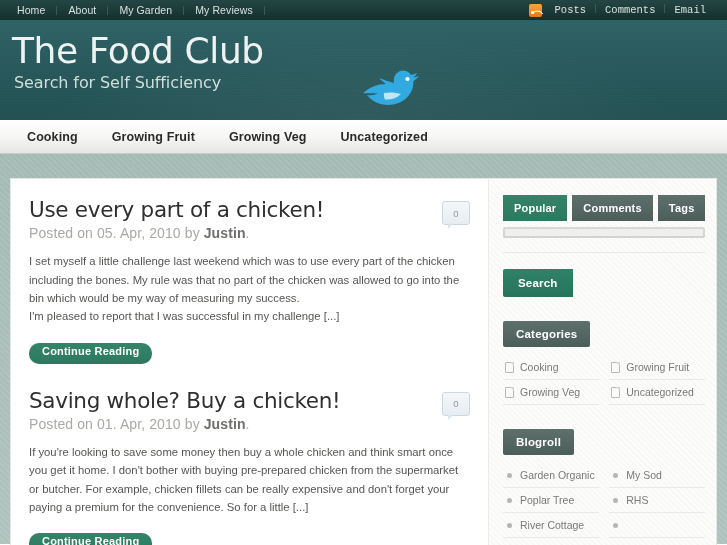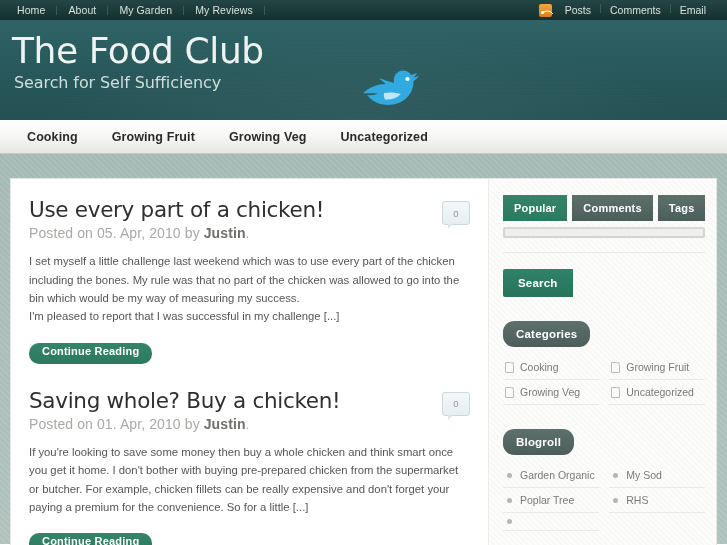--- a/index.html
+++ b/index.html
@@ -32,21 +32,21 @@
     padding: 0 11px;
     font-size: 10.5px;
     letter-spacing: .1px;
     white-space: nowrap;
   }
   .topdiv {
     width: 1px; height: 9px;
     background: #3b5a57;
     display: inline-block;
   }
-  .topright { display: flex; align-items: flex-start; }
+  .topright { display: flex; align-items: flex-start; font-family: Liberation Mono, monospace; }
   .topright a {
     color: #d6e0de;
     text-decoration: none;
     padding: 0 9px;
     font-size: 10.5px;
     white-space: nowrap;
   }
   .rss-icon {
     width: 13px; height: 13px;
     border-radius: 2px;
@@ -292,21 +292,21 @@
   }
   .widget { margin-top: 24px; }
   .widget-title {
     display: inline-block;
     background: linear-gradient(to bottom, #5d706c 0%, #4c5e5a 100%);
     color: #fff;
     font-size: 11.5px;
     font-weight: bold;
     letter-spacing: .2px;
     padding: 7px 13px;
-    border-radius: 11px;
+    border-radius: 2px;
   }
   .widget-grid {
     margin-top: 8px;
     display: grid;
     grid-template-columns: 1fr 1fr;
     column-gap: 10px;
   }
   .wl-item {
     display: flex;
     align-items: center;
@@ -469,20 +469,24 @@
           <div class="wl-item">
             <span class="dot-icon"></span>
             <a href="#">Poplar Tree</a>
           </div>
           <div class="wl-item">
             <span class="dot-icon"></span>
             <a href="#">RHS</a>
           </div>
           <div class="wl-item">
             <span class="dot-icon"></span>
+            <a href="#">River Cottage</a>
+          </div>
+          <div class="wl-item">
+            <span class="dot-icon"></span>
             <a href="#"></a>
           </div>
         </div>
       </div>
 
     </div>
   </div>
 </div>
 
 </body></html>

